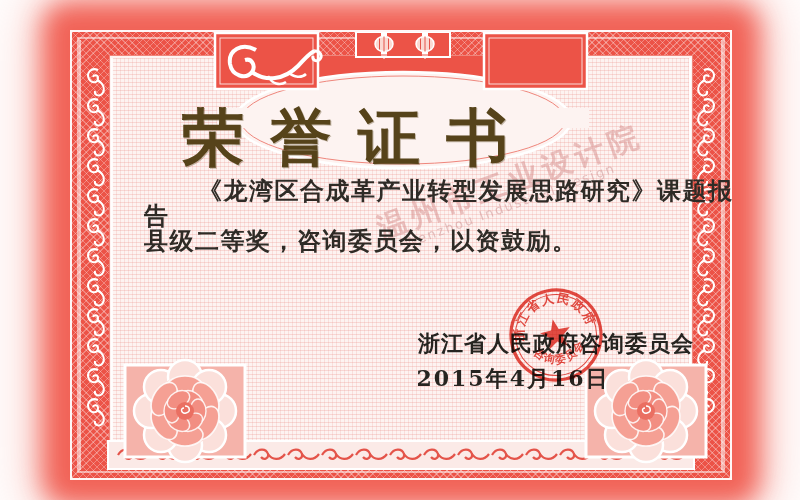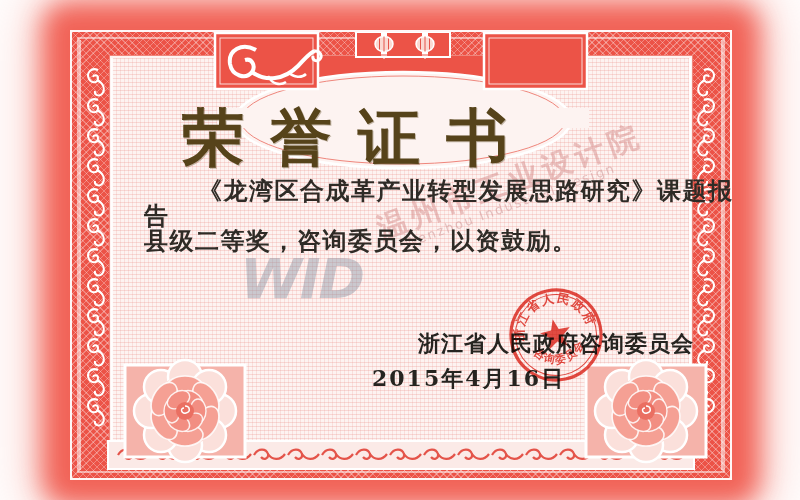--- a/index.html
+++ b/index.html
@@ -33,21 +33,21 @@
   
   .title{position:absolute;left:0;top:64px;width:546px;text-align:center;
          font-size:62px;font-weight:bold;color:#56431a;letter-spacing:26px;text-indent:26px;
          text-shadow:1px 1px 0 rgba(86,67,26,.35);}
   .bodytext{position:absolute;left:72px;top:146px;width:592px;
             font-size:24px;line-height:25px;letter-spacing:1.5px;color:#2f2b26;font-weight:600;}
   .bodytext .indent{text-indent:54px;}
   .issuer{position:absolute;left:0px;top:297px;width:658px;text-align:center;
           padding-left:310px;box-sizing:border-box;
           font-size:22px;color:#262420;font-weight:600;letter-spacing:1px;}
-  .dateline{position:absolute;left:0px;top:332px;width:582px;
+  .dateline{position:absolute;left:0px;top:332px;width:582px;text-align:center;
             padding-left:300px;box-sizing:border-box;
             font-size:22px;color:#262420;font-weight:600;letter-spacing:2px;}
 
   
   .wm-logo{position:absolute;left:168px;top:214px;font-family:"DejaVu Sans","Liberation Sans",sans-serif;
            font-size:56px;font-weight:bold;font-style:italic;color:rgba(130,140,158,.42);letter-spacing:-2px;}
   .wm-cjk{position:absolute;left:228px;top:130px;width:420px;text-align:center;
           transform:rotate(-20deg);font-size:30px;letter-spacing:5px;
           color:rgba(216,150,148,.55);font-weight:bold;}
   .wm-latin{position:absolute;left:238px;top:166px;width:400px;text-align:center;
@@ -204,21 +204,20 @@
         <use href="#hc" x="554" y="413"></use>
           <use href="#hc" x="580" y="413"></use>
       </g>
 
       <use href="#rose" x="39" y="317"></use>
       <use href="#rose" x="500" y="317"></use>
     </svg>
 
     <div class="wm-cjk">温州市工业设计院</div>
     <div class="wm-latin">Wenzhou Industrial Design</div>
-    <div class="wm-logo">WID</div>
 
     <div class="title">荣誉证书</div>
 
     <div class="bodytext">
       <div class="indent">《龙湾区合成革产业转型发展思路研究》课题报告</div>
       <div>县级二等奖，咨询委员会，以资鼓励。</div>
     </div>
 
     <div class="issuer">浙江省人民政府咨询委员会</div>
     <div class="dateline">2015年4月16日</div>

